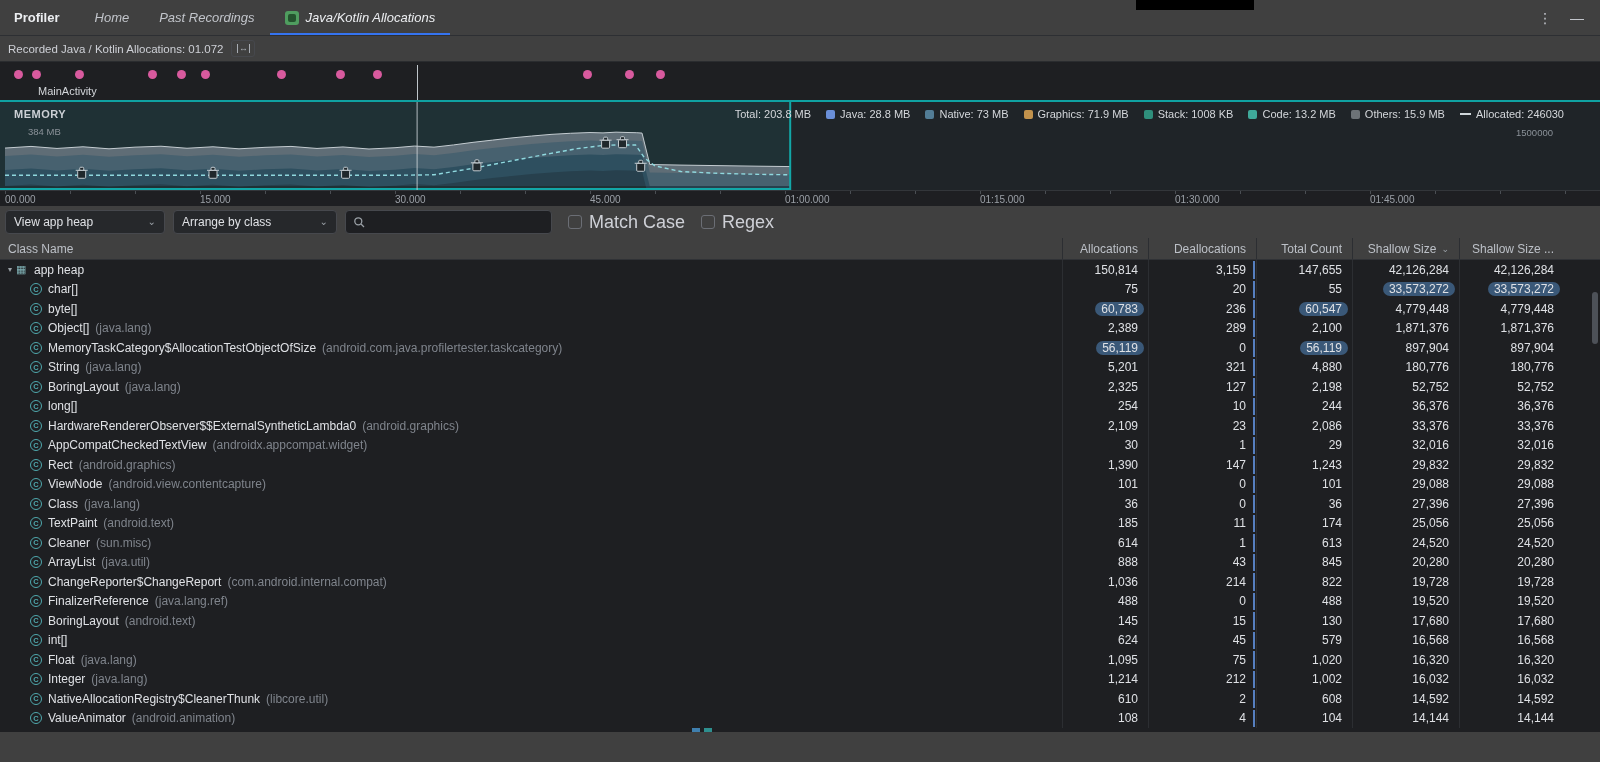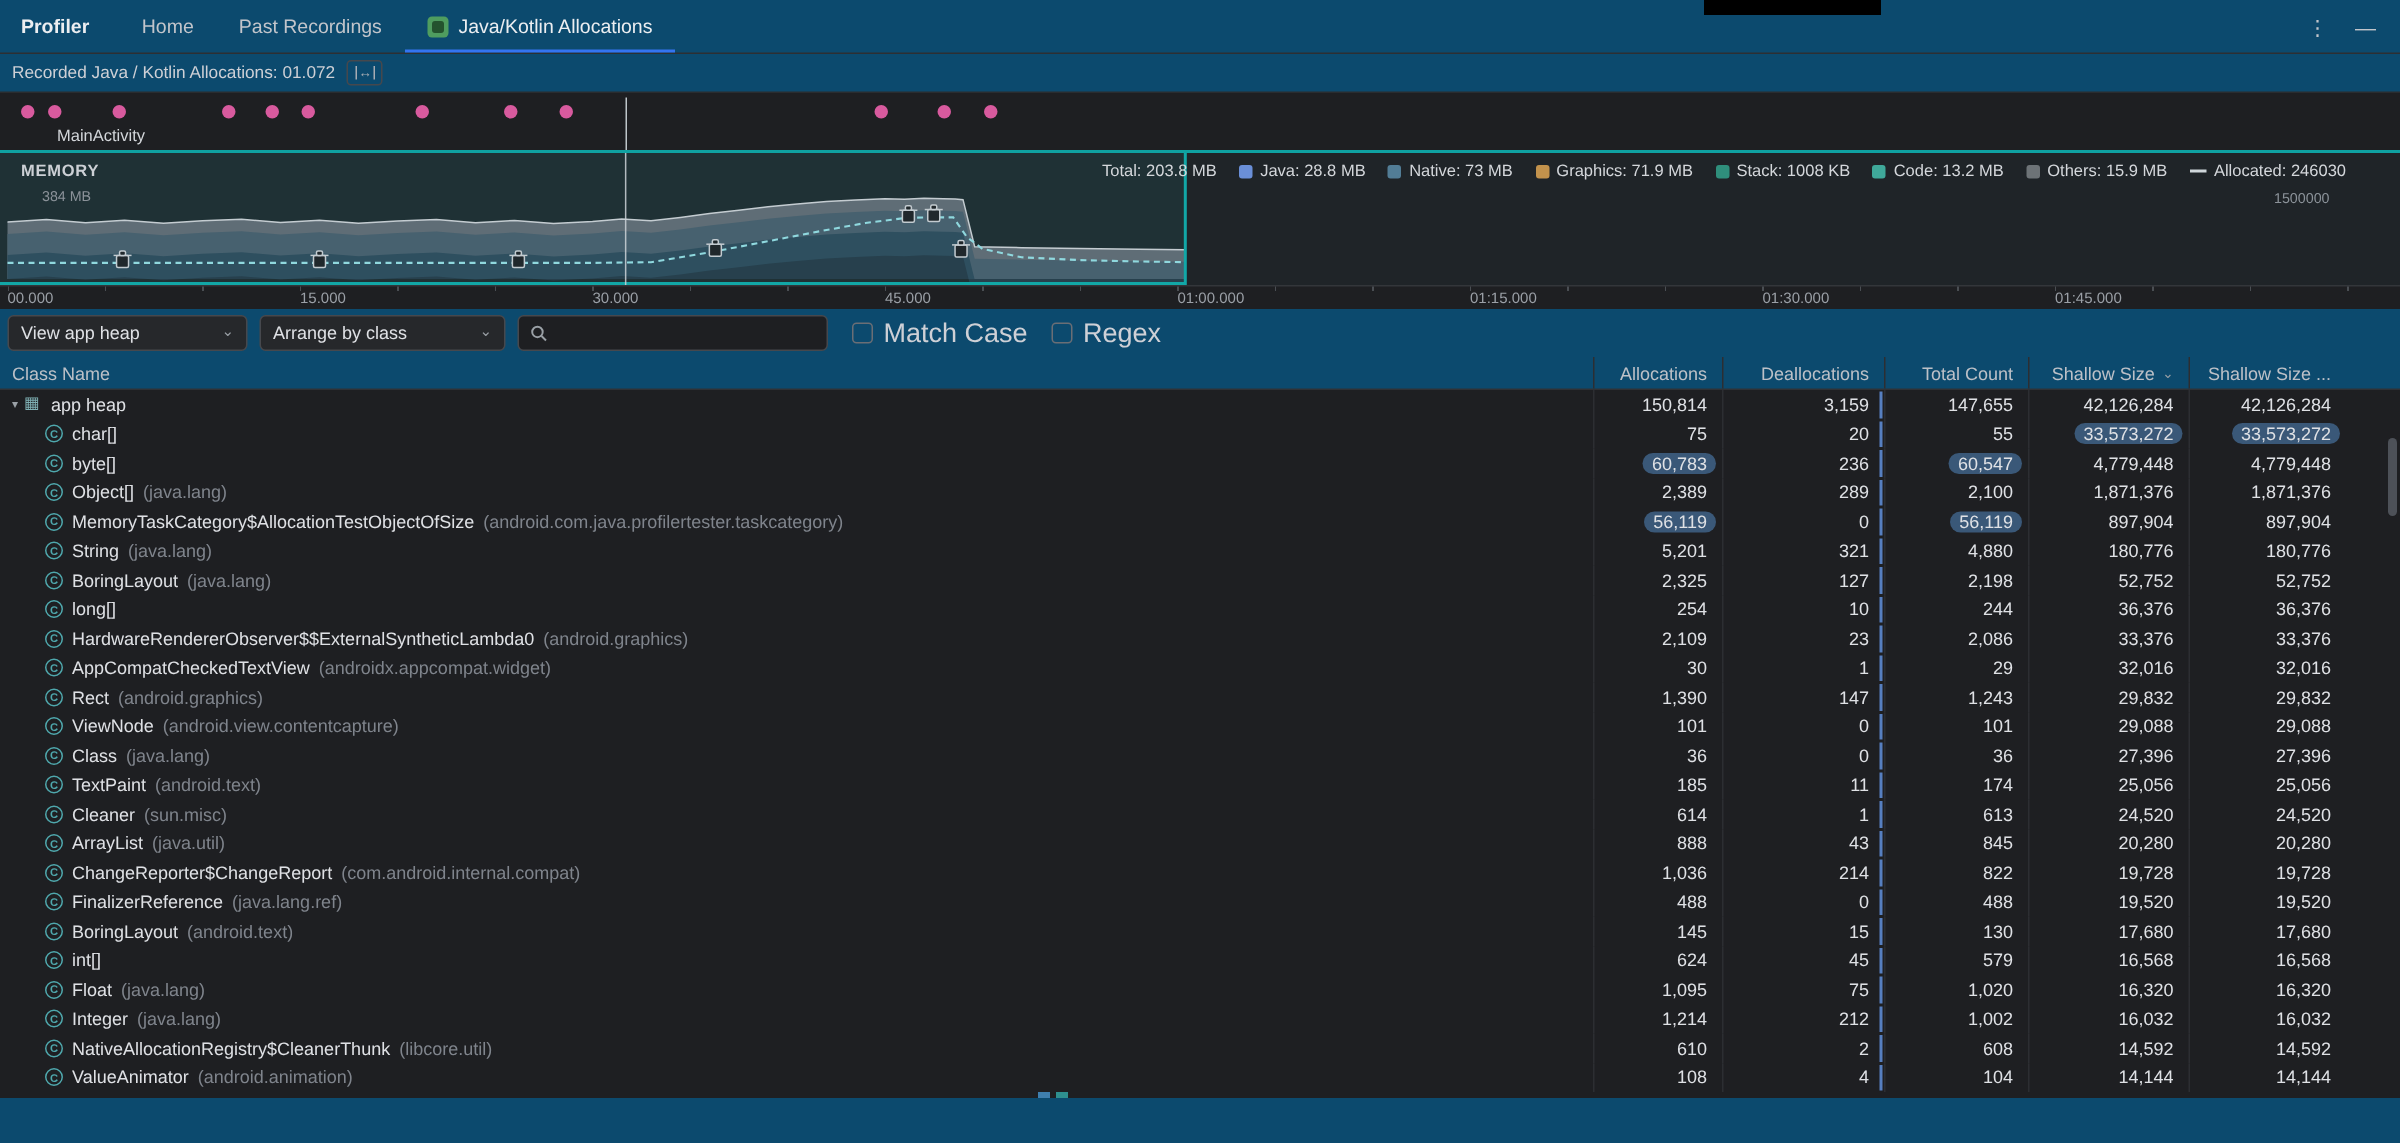--- a/index.html
+++ b/index.html
@@ -1,23 +1,23 @@
 <!DOCTYPE html>
 <html><head>
 <meta charset="utf-8">
 <style>
   *{margin:0;padding:0;box-sizing:border-box;}
   html,body{width:1600px;height:762px;background:#1e1f22;overflow:hidden;}
   body{font-family:"Liberation Sans",sans-serif;color:#dfe1e5;}
-  .app{position:relative;width:1600px;height:762px;background:#0c4a6e;}
+  .app{position:relative;width:1600px;height:762px;background:#404040;}
 
   
   .titlebar{height:36px;display:flex;align-items:stretch;border-bottom:1px solid #2d2f33;position:relative;}
   .app-title{font-weight:bold;font-size:13px;display:flex;align-items:center;padding:0 20px 0 14px;color:#eceef1;}
-  .tb-tabs{display:flex;align-items:stretch;}
+  .tb-tabs{display:flex;align-items:stretch;font-style:italic;}
   .tb-tab{display:flex;align-items:center;gap:7px;padding:0 15px;font-size:13px;color:#c2c5cb;cursor:default;}
   .tb-tab.active{color:#eceef1;box-shadow:inset 0 -2px 0 0 #3574f0;}
   .alloc-ic{width:14px;height:14px;border-radius:3px;background:#4f9d5f;position:relative;display:inline-block;flex:none;}
   .alloc-ic::after{content:'';position:absolute;inset:3px;border-radius:2px;background:#24532e;}
   .tb-right{margin-left:auto;display:flex;align-items:center;gap:18px;padding-right:16px;color:#c2c5cb;}
   .tb-icon{font-size:14px;line-height:1;}
   .notch{position:absolute;left:1136px;top:0;width:118px;height:10px;background:#000;z-index:60;}
 
   
   .recbar{height:26px;display:flex;align-items:center;gap:8px;padding-left:8px;font-size:11.5px;color:#ced0d6;border-bottom:1px solid #2a2c2f;}

